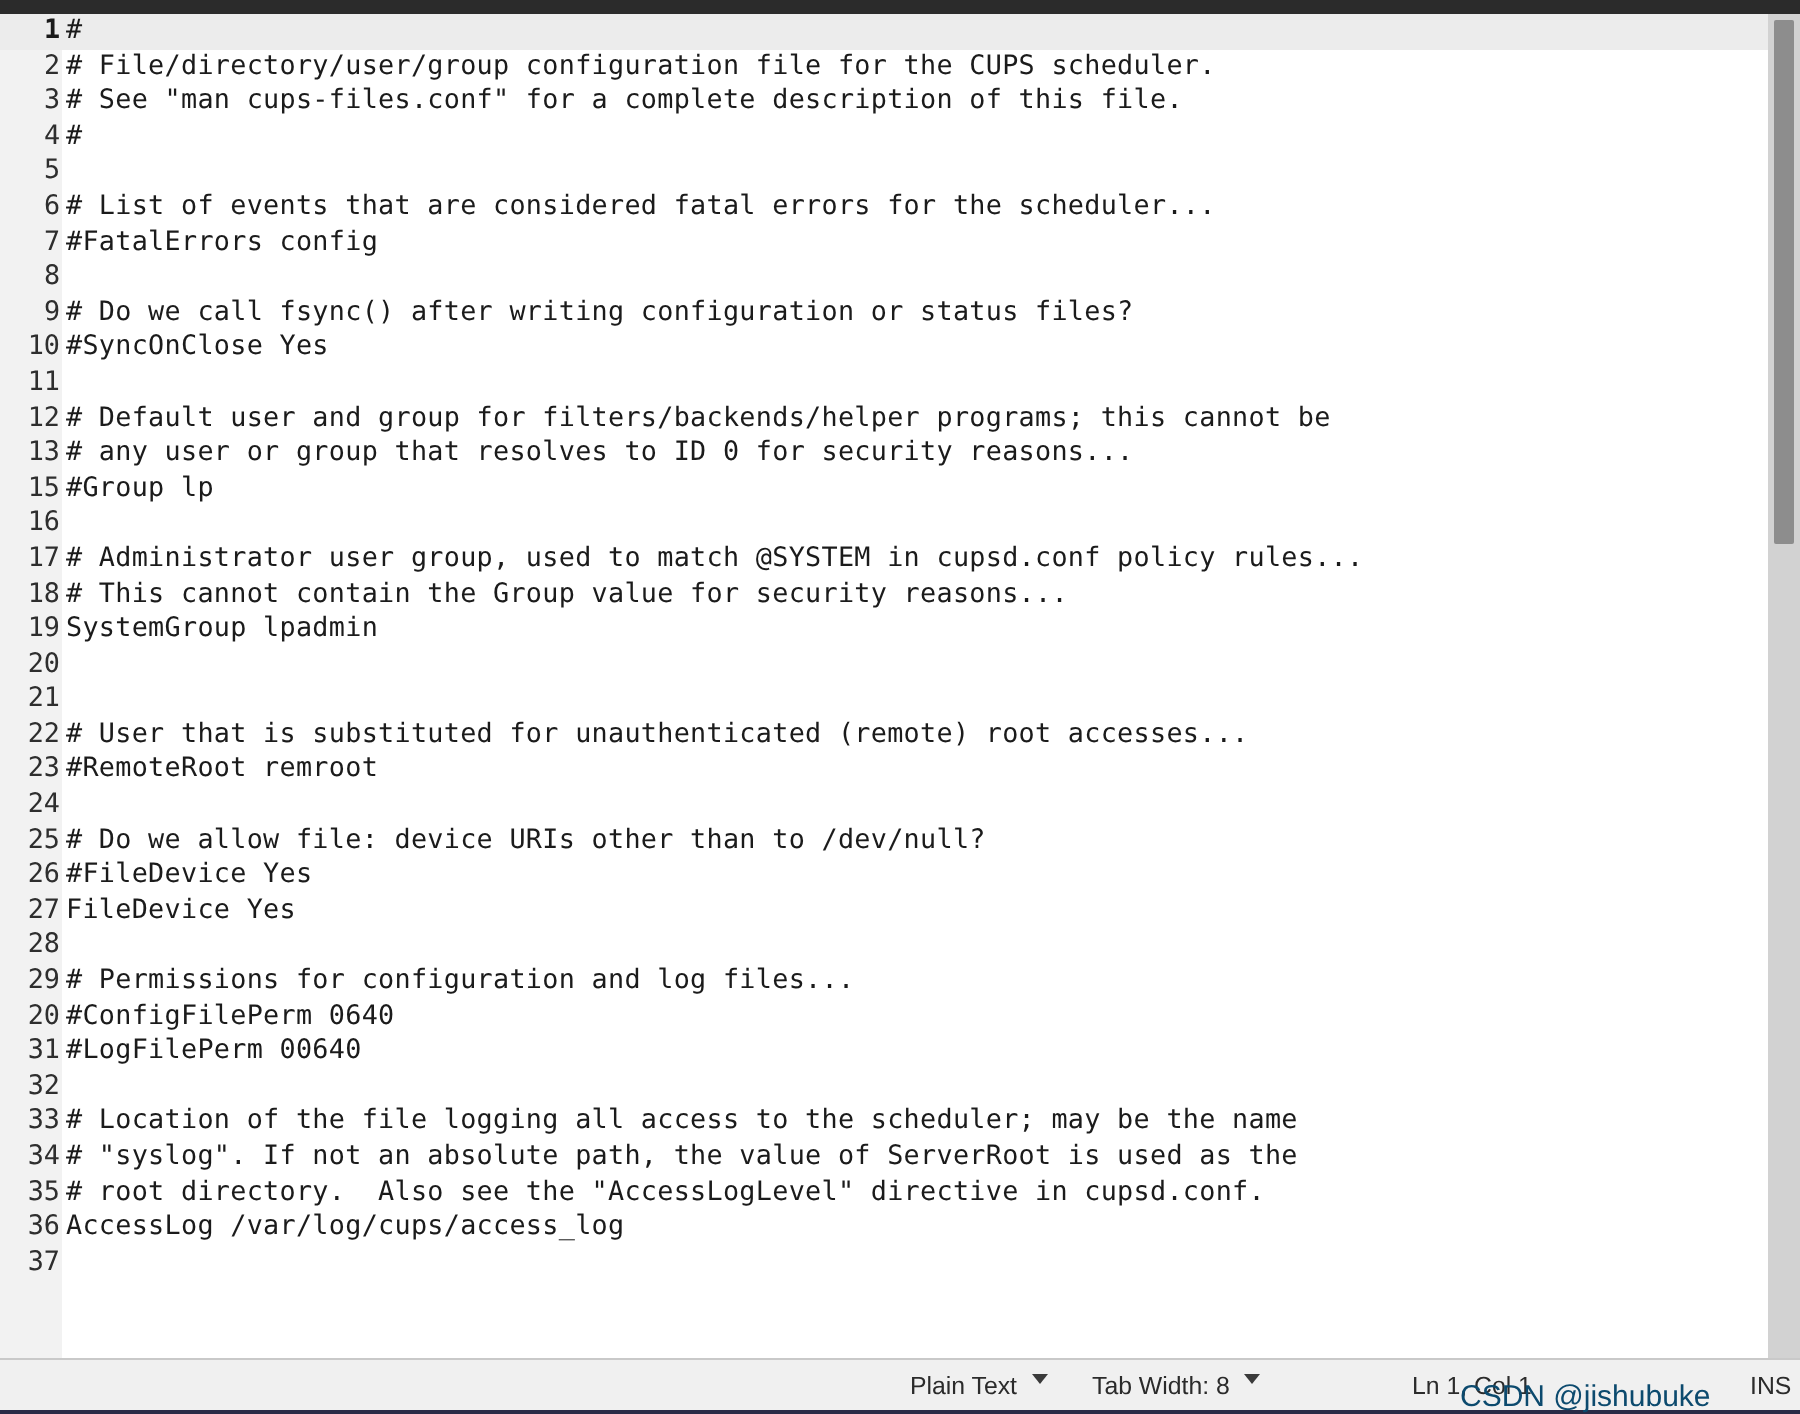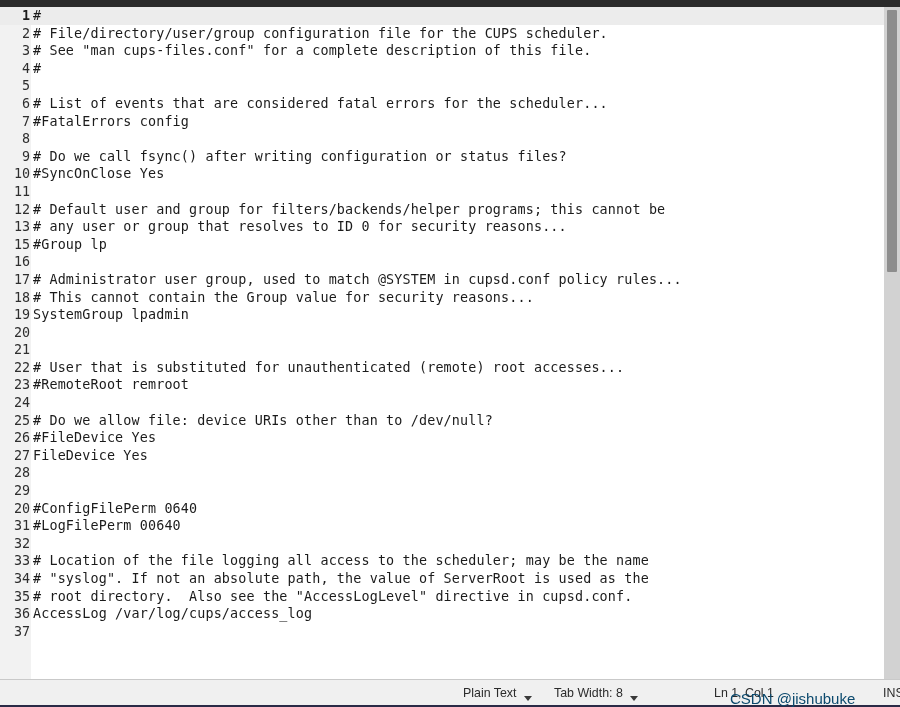--- a/index.html
+++ b/index.html
@@ -58,21 +58,21 @@
   }
 
   
   .statusbar {
     position:absolute; left:0; bottom:0; width:900px; height:28px;
     background:#f0f0f0; border-top:1px solid #c9c9c9;
     border-bottom:2px solid #2a2a46;
     display:flex; align-items:center;
     font-size:12.4px; color:#2b2b2b;
   }
-  .sb-item { display:flex; align-items:flex-end; gap:5px;margin-left:8px; }
+  .sb-item { display:flex; align-items:flex-start; gap:5px; }
   .sb-lang { position:absolute; left:455px; }
   .sb-tab  { position:absolute; left:546px; }
   .sb-pos  { position:absolute; left:706px; }
   .sb-ins  { position:absolute; left:875px; }
   .caret {
     display:inline-block; width:0; height:0;
     border-left:4.5px solid transparent;
     border-right:4.5px solid transparent;
     border-top:5px solid #3a3a3a;
     margin-left:2px; position:relative; top:1px;
@@ -116,21 +116,21 @@
         <div class="line"><span class="num">19</span><span class="code">SystemGroup lpadmin</span></div>
         <div class="line"><span class="num">20</span><span class="code"></span></div>
         <div class="line"><span class="num">21</span><span class="code"></span></div>
         <div class="line"><span class="num">22</span><span class="code"># User that is substituted for unauthenticated (remote) root accesses...</span></div>
         <div class="line"><span class="num">23</span><span class="code">#RemoteRoot remroot</span></div>
         <div class="line"><span class="num">24</span><span class="code"></span></div>
         <div class="line"><span class="num">25</span><span class="code"># Do we allow file: device URIs other than to /dev/null?</span></div>
         <div class="line"><span class="num">26</span><span class="code">#FileDevice Yes</span></div>
         <div class="line"><span class="num">27</span><span class="code">FileDevice Yes</span></div>
         <div class="line"><span class="num">28</span><span class="code"></span></div>
-        <div class="line"><span class="num">29</span></div>
+        <div class="line"><span class="num">29</span><span class="code"># Permissions for configuration and log files...</span></div>
         <div class="line"><span class="num">20</span><span class="code">#ConfigFilePerm 0640</span></div>
         <div class="line"><span class="num">31</span><span class="code">#LogFilePerm 00640</span></div>
         <div class="line"><span class="num">32</span><span class="code"></span></div>
         <div class="line"><span class="num">33</span><span class="code"># Location of the file logging all access to the scheduler; may be the name</span></div>
         <div class="line"><span class="num">34</span><span class="code"># "syslog". If not an absolute path, the value of ServerRoot is used as the</span></div>
         <div class="line"><span class="num">35</span><span class="code"># root directory.  Also see the "AccessLogLevel" directive in cupsd.conf.</span></div>
         <div class="line"><span class="num">36</span><span class="code">AccessLog /var/log/cups/access_log</span></div>
         <div class="line"><span class="num">37</span><span class="code"></span></div>
       </div>
   </div>

